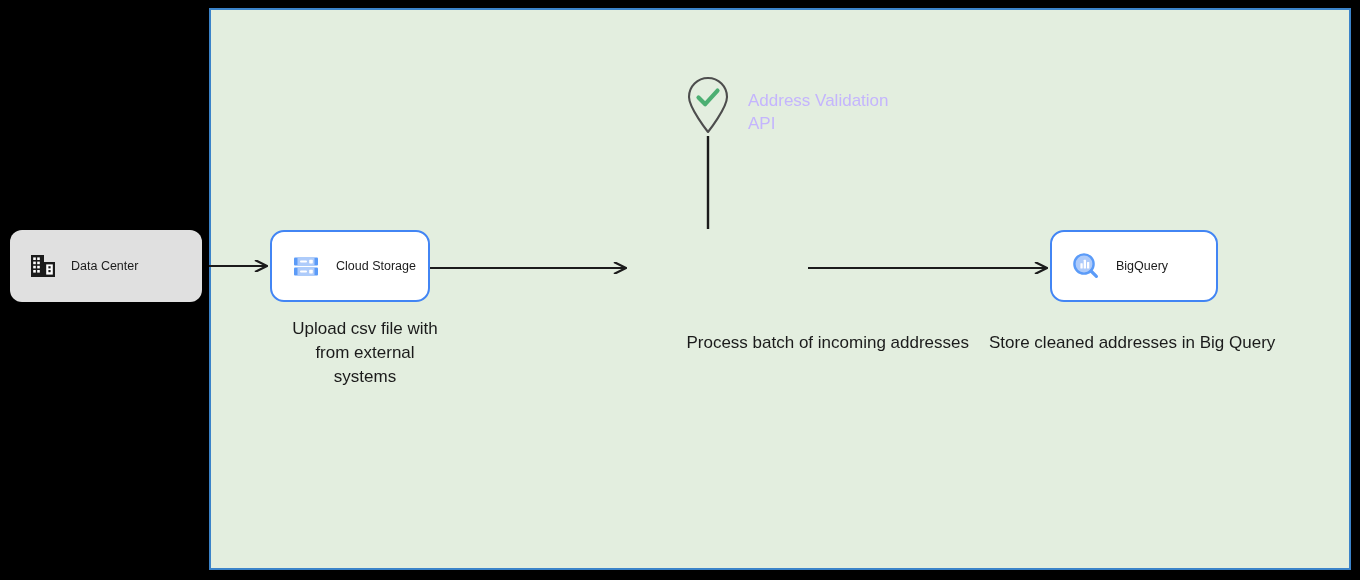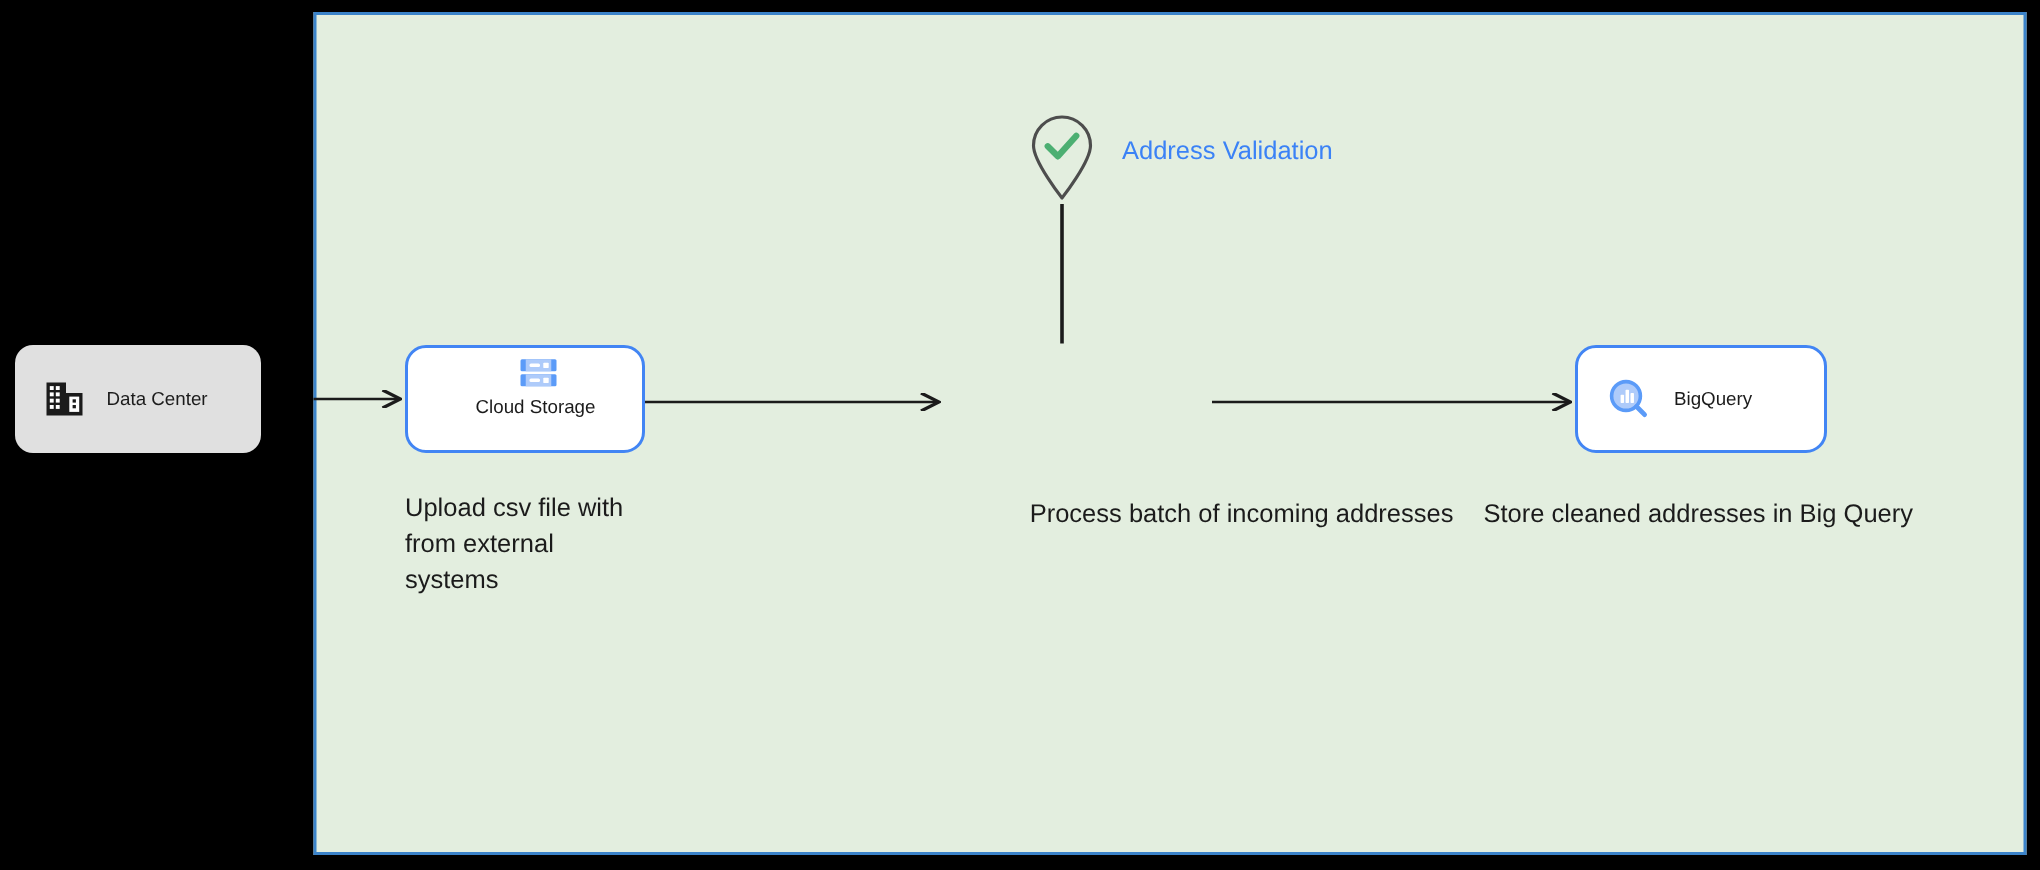--- a/index.html
+++ b/index.html
@@ -26,21 +26,21 @@
     background: #e3eedf;
     border: 2px solid #3b83c9;
     box-sizing: border-box;
   }
 
   
   #datacenter-node {
     position: absolute;
     left: 10px;
     top: 230px;
-    width: 164px;
+    width: 192px;
     height: 72px;
     background: #e0e0e0;
     border-radius: 12px;
     display: flex;
     align-items: center;
     box-sizing: border-box;
   }
   #datacenter-node .node-icon {
     margin-left: 18px;
     width: 30px;
@@ -76,50 +76,50 @@
     align-items: center;
     justify-content: center;
   }
   .gcp-node .node-label {
     margin-left: 14px;
     font-size: 12.5px;
     color: #1b1b1b;
     white-space: nowrap;
   }
 
-  #node-cloud-storage { left: 270px; top: 230px; width: 160px; height: 72px; flex-direction: column; }
+  #node-cloud-storage { left: 270px; top: 230px; width: 160px; height: 72px; }
   #node-dataflow      { left: 629px; top: 227px; width: 179px; height: 82px; }
   #node-bigquery      { left: 1050px; top: 230px; width: 168px; height: 72px; }
 
   
   #api-pin {
     position: absolute;
     left: 686px;
     top: 76px;
     width: 44px;
     height: 58px;
   }
   #api-label {
     position: absolute;
     left: 748px;
     top: 89px;
     width: 230px;
     font-size: 17px;
     line-height: 23px;
-    color: #3b82f6;
+    color: #c4b5fd;
   }
 
   
   .caption {
     position: absolute;
     font-size: 17px;
     line-height: 24px;
     color: #1b1b1b;
   }
-  #caption-upload   { left: 270px; top: 327px; width: 190px; }
+  #caption-upload   { left: 270px; top: 317px; width: 190px; text-align: center; }
   #caption-process  { left: 569px; top: 331px; width: 400px; text-align: right; }
   #caption-store    { left: 989px; top: 331px; width: 400px; }
 
   
   #connectors {
     position: absolute;
     left: 0;
     top: 0;
     width: 1360px;
     height: 580px;
@@ -204,20 +204,21 @@
 
   <div id="api-pin">
     <svg width="44" height="58" viewBox="0 0 44 58" xmlns="http://www.w3.org/2000/svg">
       <path d="M22,56 C22,56 3,32 3,21 A19,19 0 1 1 41,21 C41,32 22,56 22,56 Z" fill="none" stroke="#4d4d4d" stroke-width="2.1" stroke-linejoin="round"></path>
       <path d="M12.5,21.5 L19.2,28.2 L31.5,14.6" fill="none" stroke="#4caf72" stroke-width="4.2" stroke-linecap="round" stroke-linejoin="round"></path>
     </svg>
   </div>
 
   <div id="api-label">
     <div>Address Validation</div>
+    <div>API</div>
   </div>
 
   <div id="caption-upload" class="caption">
     <div>Upload csv file with</div>
     <div>from external</div>
     <div>systems</div>
   </div>
 
   <div id="caption-process" class="caption">Process batch of incoming addresses</div>
 

